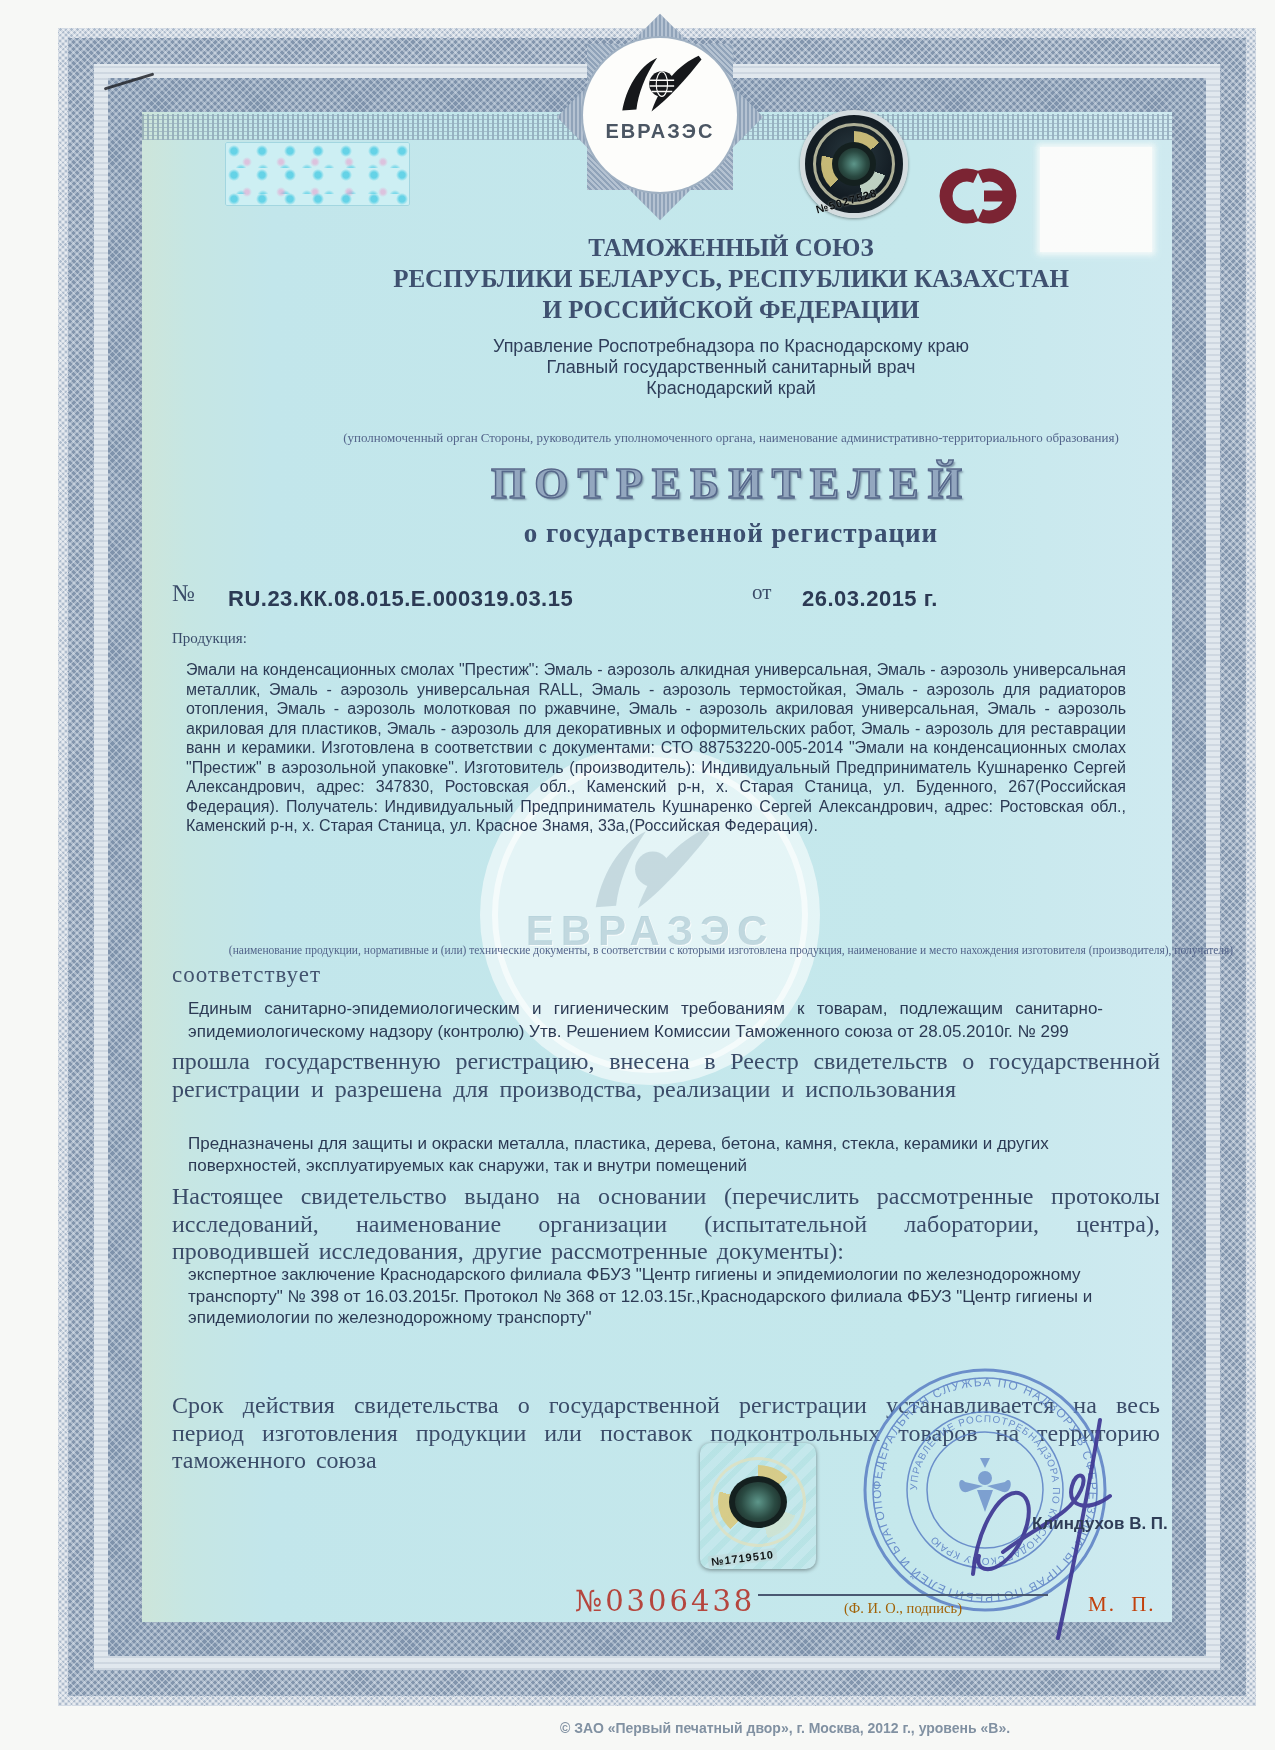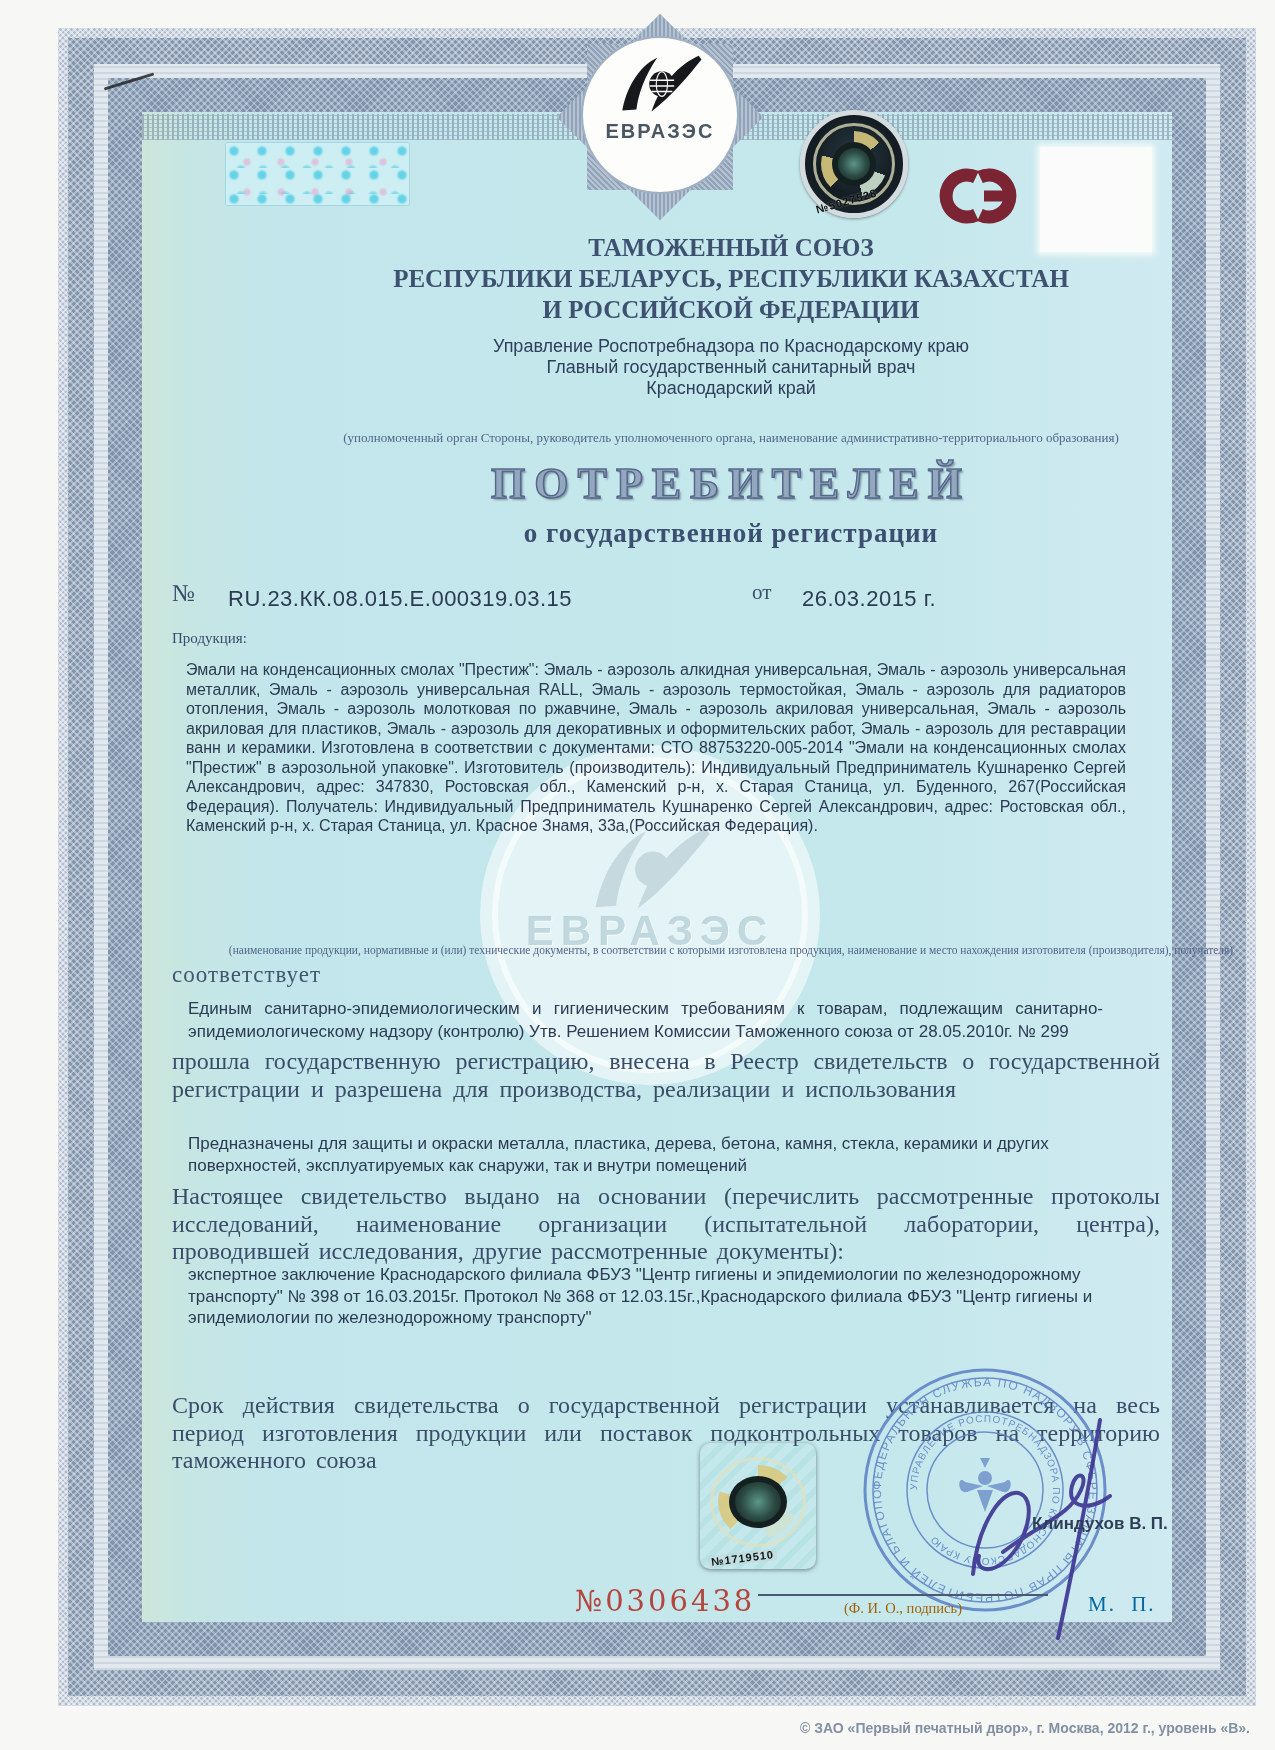--- a/index.html
+++ b/index.html
@@ -80,21 +80,21 @@
   .union-line{font-family:"Liberation Serif",serif;font-weight:bold;font-size:25px;line-height:31px;color:#3f5170;}
   .auth-line{font-size:18px;line-height:21px;color:#2f3e5a;}
   .cap{font-family:"Liberation Serif",serif;color:#53648a;}
 
   .doc-title{font-family:"Liberation Serif",serif;font-weight:bold;font-size:44px;letter-spacing:9px;
     color:#93a7bf;-webkit-text-stroke:1.5px #56688a;
     text-shadow:2px 2px 2px rgba(70,86,112,.55), -1px -1px 0 rgba(255,255,255,.5);}
   .doc-sub{font-family:"Liberation Serif",serif;font-weight:bold;font-size:27px;letter-spacing:1px;color:#3c4f70;}
 
   .num-row span{position:absolute;}
-  .mono-num{font-size:22px;letter-spacing:.5px;color:#2c3a54;}
+  .mono-num{font-size:22px;letter-spacing:.5px;color:#2c3a54;font-weight:bold;}
 
   .para-sans{position:absolute;font-size:16px;line-height:19.5px;color:#2c3a54;text-align:justify;}
   .para-serif{position:absolute;font-family:"Liberation Serif",serif;font-size:24px;line-height:27.5px;
     color:#3b4c69;text-align:justify;}
 
   
   .watermark{position:absolute;left:480px;top:745px;width:340px;height:340px;border-radius:50%;
     background:rgba(255,255,255,.55);}
   .watermark:after{content:"";position:absolute;inset:12px;border-radius:50%;
     border:6px solid rgba(255,255,255,.6);}
@@ -116,25 +116,25 @@
     color:#101314;background:rgba(195,205,205,.35);padding:0 3px;letter-spacing:1px;border-radius:2px;}
 
   
   .stamp{position:absolute;left:845px;top:1350px;width:280px;height:280px;opacity:.85;}
   .sig{position:absolute;left:948px;top:1402px;width:225px;height:240px;}
   .signer{position:absolute;left:1032px;top:1514px;font-size:17px;font-weight:bold;color:#2f3d57;}
   .sign-line{position:absolute;left:758px;top:1594px;width:290px;height:2px;background:#4a5872;}
   .sign-cap{position:absolute;left:758px;top:1600px;width:290px;text-align:center;
     font-family:"Liberation Serif",serif;font-size:14.5px;color:#a16207;}
   .mp{position:absolute;left:1088px;top:1592px;font-family:"Liberation Serif",serif;
-    font-size:21px;letter-spacing:2px;word-spacing:8px;color:#0369a1;}
+    font-size:21px;letter-spacing:2px;word-spacing:8px;color:#c2410c;}
   .serial{position:absolute;left:555px;top:1584px;width:220px;text-align:center;
     font-family:"DejaVu Serif",serif;font-size:29px;letter-spacing:3px;color:#b5463e;}
 
-  .footer{position:absolute;left:560px;top:1720px;width:690px;text-align:right;
+  .footer{position:absolute;left:560px;top:1720px;width:690px;text-align:left;
     font-size:14px;font-weight:bold;color:#8191a2;}
 </style>
 </head>
 <body>
 
 <div id="page" data-name="certificate-page">
 
   <div class="frame" data-name="guilloche-frame-outer">
     <div class="f2" data-name="guilloche-band-dark">
       <div class="f3" data-name="guilloche-band-light">

